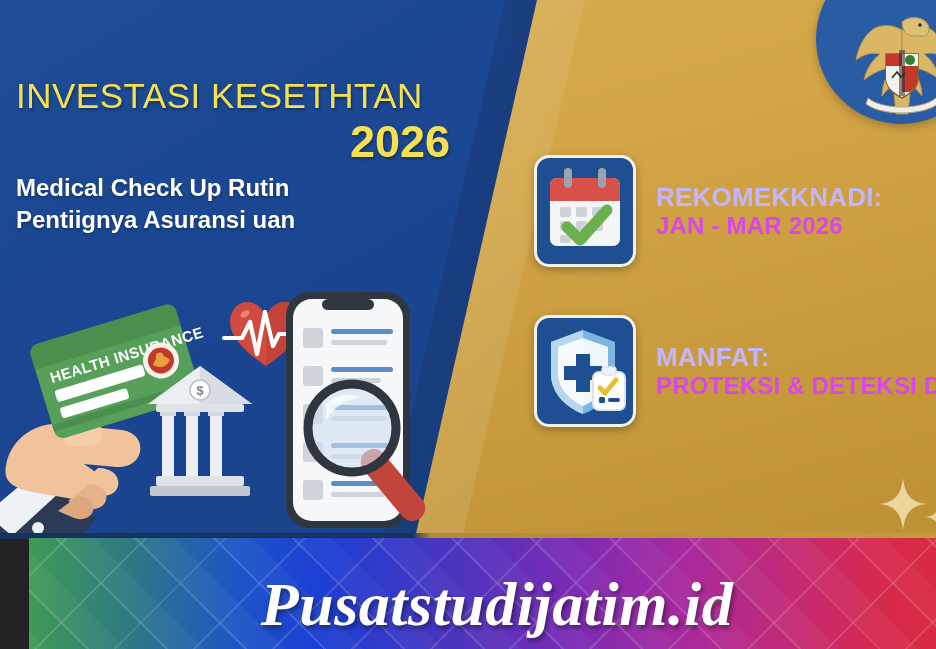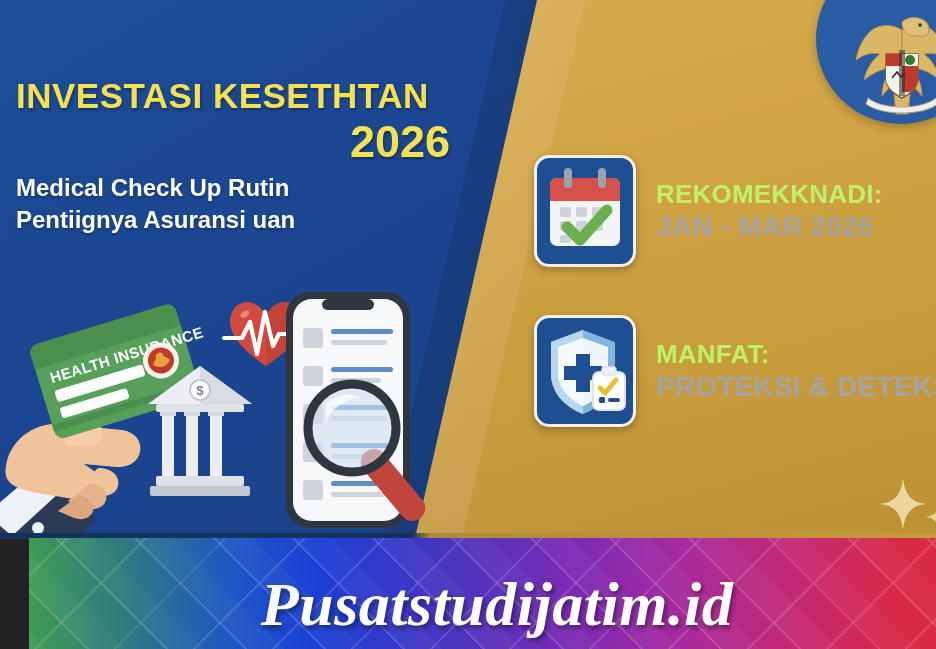--- a/index.html
+++ b/index.html
@@ -31,21 +31,21 @@
   
   .seam-shadow{
     position:absolute; inset:0;
     background:linear-gradient(90deg,rgba(0,0,0,0) 0%,rgba(0,0,0,.22) 100%);
     clip-path:polygon(505px 0, 537px 0, 415px 538px, 383px 538px);
   }
 
   
   .headline{ position:absolute; left:16px; top:78px; width:470px; }
   .h-line1{
-    color:#f4e152; font-size:35px; font-weight:bold; letter-spacing:.5px;
+    color:#f4e152; font-size:35px; font-weight:normal; letter-spacing:.5px;
     line-height:1.02; text-shadow:1px 2px 3px rgba(0,0,0,.35);
   }
   .h-line2{
     color:#f4e152; font-size:45px; font-weight:bold; text-align:right;
     padding-right:36px; line-height:1.25; text-shadow:1px 2px 3px rgba(0,0,0,.35);
   }
   .subhead{
     position:absolute; left:16px; top:172px; width:420px;
     color:#ffffff; font-size:24px; font-weight:bold; line-height:1.32;
     text-shadow:0 2px 3px rgba(0,0,0,.3);
@@ -67,22 +67,22 @@
   .card{ position:absolute; display:flex; align-items:center; gap:20px; }
   .card-1{ left:534px; top:155px; }
   .card-2{ left:534px; top:315px; }
 
   .icon-tile{
     width:102px; height:112px; flex:0 0 auto;
     border-radius:15px; background:#1f4f93; border:3px solid #f3f0e6;
     box-shadow:0 3px 8px rgba(0,0,0,.28); position:relative; overflow:hidden;
   }
   .card-text{ line-height:1.18; white-space:nowrap; }
-  .card-text .t1{ font-size:26px; font-weight:bold; color:#bef264; letter-spacing:.2px; }
-  .card-text .t2{ font-size:28px; font-weight:bold; color:#a3a3a3; letter-spacing:.2px; }
+  .card-text .t1{ font-size:26px; font-weight:bold; color:#c4b5fd; letter-spacing:.2px; }
+  .card-text .t2{ font-size:24px; font-weight:bold; color:#d946ef; letter-spacing:.2px; }
 
   
   .illus{ position:absolute; left:0; top:280px; width:470px; height:258px; }
 
   
   .banner{
     position:absolute; left:16px; top:538px; width:936px; height:133px; overflow:hidden;
     background:linear-gradient(90deg,
       #3f9b55 0%, #2f7f7a 9%, #1d56c6 22%, #1b3fd4 31%,
       #4a35bf 45%, #7b2bb5 58%, #a82a9e 70%, #c52a72 82%, #d8294a 92%, #d92b3f 100%);

